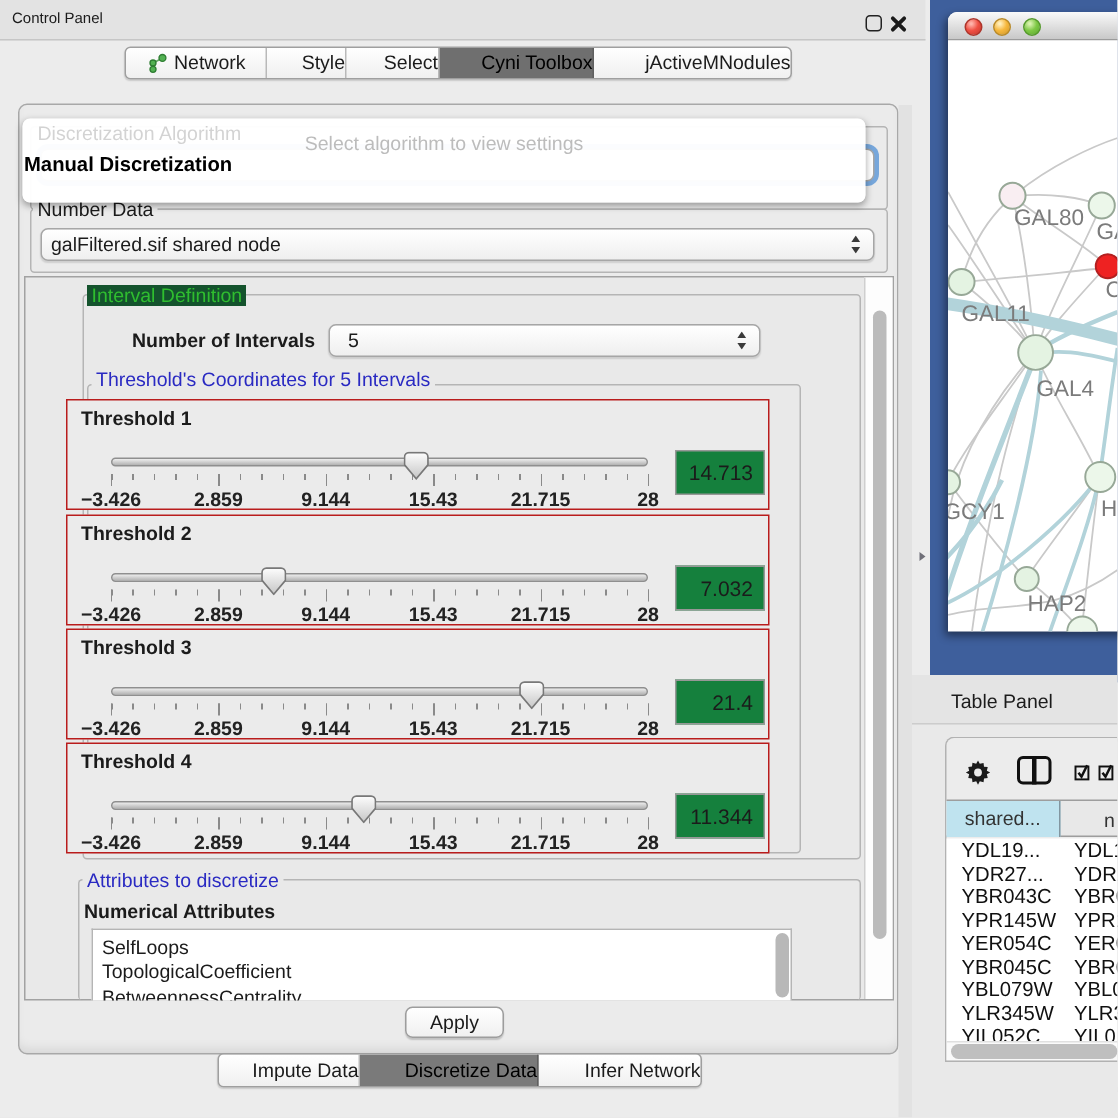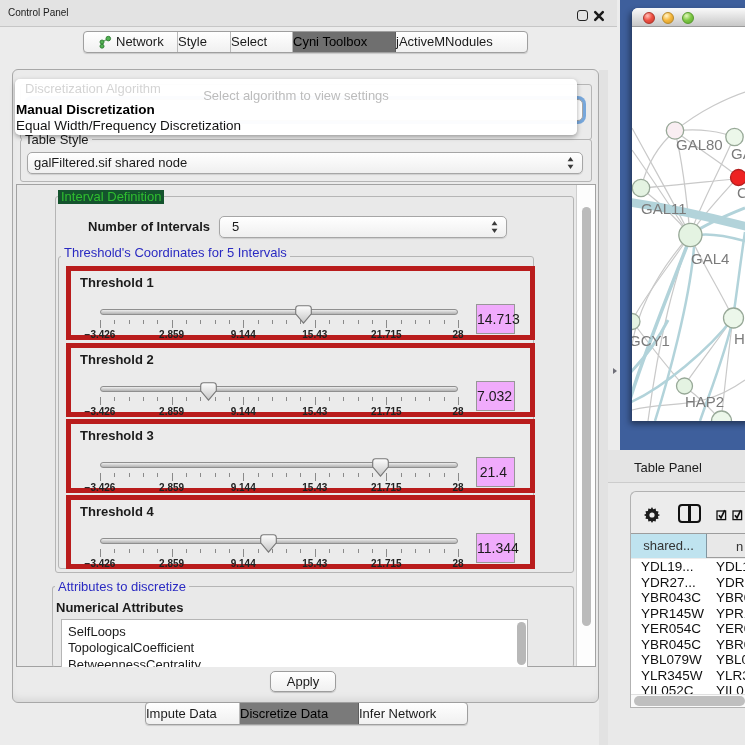--- a/index.html
+++ b/index.html
@@ -3,31 +3,31 @@
 *{margin:0;padding:0;box-sizing:border-box}
 html,body{width:745px;height:745px;overflow:hidden}
 body{font-family:"Liberation Sans",sans-serif;background:#ececec;color:#1b1b1b}
 #st{position:relative;width:745px;height:745px}
 .a{position:absolute}
 .grp{position:absolute;border:1px solid #b5b5b5;border-radius:3px}
 .glab{position:absolute;font-size:13px;background:#ebebeb;padding:0 3px;line-height:14px}
 .combo{position:absolute;border:1px solid #a6a6a6;border-radius:5px;background:linear-gradient(#ffffff,#efefef);box-shadow:0 1px 1px rgba(0,0,0,0.12);font-size:13px}
 .carr{position:absolute;right:7px;top:50%;transform:translateY(-50%);width:8px}
 .carr svg{display:block}
-.trow{position:absolute;left:66px;width:469px;height:74px;border:5px solid #b91c1c;background:#ebebeb}
+.trow{position:absolute;left:44px;width:469px;height:74px;border:1px solid #b91c1c;background:#ebebeb}
 .tlab{position:absolute;left:9px;top:4px;font-size:13px;font-weight:bold}
 .track{position:absolute;left:29px;top:38px;width:358px;height:6px;border-radius:3px;border:1px solid #8f8f8f;background:linear-gradient(#ededed,#b2b2b2)}
 .ticks{position:absolute;left:29px;top:49px;width:359px;height:4px;background:repeating-linear-gradient(90deg,#8a8a8a 0 1px,transparent 1px 14.32px)}
 .ticksM{position:absolute;left:29px;top:49px;width:359px;height:8px;background:repeating-linear-gradient(90deg,#8a8a8a 0 1px,transparent 1px 71.6px)}
-.tlabs{position:absolute;left:0;top:58px;width:100%;height:12px;font-size:10px;font-weight:bold;color:#222}
+.tlabs{position:absolute;left:0;top:58px;width:100%;height:12px;font-size:13px;font-weight:bold;color:#222}
 .tlabs span{position:absolute;transform:translateX(-50%);white-space:nowrap}
-.tval{position:absolute;left:405px;top:33px;width:39px;height:30px;border:1px solid #979797;background:#f0abfc;font-size:14px;line-height:28px;text-align:right;padding-right:7px}
+.tval{position:absolute;left:405px;top:33px;width:60px;height:30px;border:1px solid #979797;background:#15803d;font-size:14px;line-height:28px;text-align:right;padding-right:7px}
 .thumb{position:absolute;top:34px}
 .seg{position:absolute;display:flex;border:1px solid #9f9f9f;border-radius:4px;background:linear-gradient(#ffffff,#f0f0f0);overflow:hidden;box-shadow:0 1px 1px rgba(0,0,0,0.15)}
-.seg div{font-size:13px;line-height:20px;text-align:left;border-right:1px solid #b9b9b9;white-space:nowrap}
+.seg div{font-size:13px;line-height:20px;text-align:right;border-right:1px solid #b9b9b9;white-space:nowrap}
 .seg div:last-child{border-right:none}
 .seg .on{background:#6f6f6f;color:#000000;border-right-color:#5f5f5f}
 </style></head><body>
 <div id="st">
 <svg class="a" width="0" height="0">
       <defs>
 <linearGradient id="tg" x1="0" y1="0" x2="0" y2="1">
           <stop offset="0" stop-color="#fdfdfd"></stop>
           <stop offset="1" stop-color="#c6c6c6"></stop>
         </linearGradient>
@@ -55,34 +55,33 @@
 <div style="width:53px">Style</div>
 <div style="width:62px">Select</div>
 <div class="on" style="width:103px">Cyni Toolbox</div>
 <div style="width:131px">jActiveMNodules</div>
 </div>
 
 <div class="grp" style="left:20px;top:84px;width:572px;height:56px;background:#ebebeb"></div>
 <div class="a" style="left:27px;top:99px;width:556px;height:22px;border:1px solid #a6a6a6;border-radius:5px;background:#fff;box-shadow:0 0 0 3px rgba(90,150,215,0.8)"></div>
 
 <div class="grp" style="left:20px;top:139px;width:572px;height:43px"></div>
-<div class="glab" style="left:22px;top:133px">Table Style</div>
+<div class="glab" style="left:22px;top:133px">Number Data</div>
 <div class="combo" style="left:27px;top:152px;width:556px;height:22px;line-height:20px"><span style="padding-left:6px">galFiltered.sif shared node</span>
 <span class="carr">
         <svg width="7" height="12" viewBox="0 0 8 14">
           <path d="M4 0 L7.4 5 H0.6 Z" fill="#3a3a3a"></path>
           <path d="M4 14 L7.4 9 H0.6 Z" fill="#3a3a3a"></path>
         </svg>
       </span></div>
 
 <div class="a" style="left:15px;top:79px;width:562px;height:56px;background:rgba(255,255,255,0.97);border-radius:5px;box-shadow:0 2px 5px rgba(0,0,0,0.35)"></div>
 <div class="a" style="left:25px;top:81px;font-size:13px;color:rgba(122,122,122,0.33)">Discretization Algorithm</div>
 <div class="a" style="left:15px;top:88px;width:562px;text-align:center;font-size:13px;color:#bcbcbc">Select algorithm to view settings</div>
 <div class="a" style="left:16px;top:102px;font-size:13.5px;font-weight:bold;color:#000">Manual Discretization</div>
-<div class="a" style="left:16px;top:118px;font-size:13.5px;color:#111">Equal Width/Frequency Discretization</div>
 
 <div class="a" style="left:16px;top:184px;width:580px;height:483px;border:1px solid #a2a2a2;background:#e9e9e9"></div>
 <div class="a" style="left:576px;top:185px;width:19px;height:481px;background:#fdfdfd;border-left:1px solid #cfcfcf"></div>
 <div class="a" style="left:582px;top:207px;width:9px;height:419px;background:#bbb;border-radius:4.5px"></div>
 
 <div class="grp" style="left:55px;top:196px;width:519px;height:377px"></div>
 <div class="glab" style="left:58px;top:190px;color:#2fbe2f;background:#14532d">Interval Definition</div>
 <div class="a" style="left:88px;top:219px;font-size:13px;font-weight:bold">Number of Intervals</div>
 <div class="combo" style="left:219px;top:216px;width:288px;height:22px;line-height:20px"><span style="padding-left:12px">5</span>
 <span class="carr">

